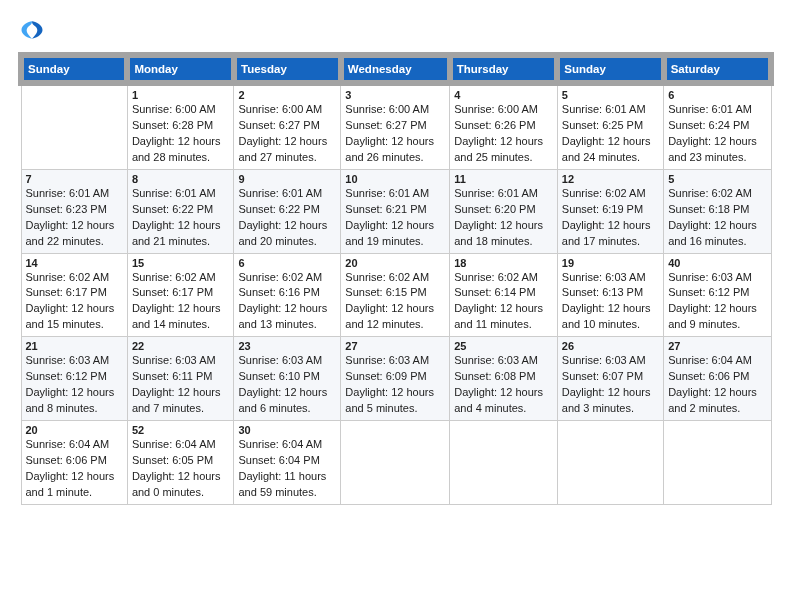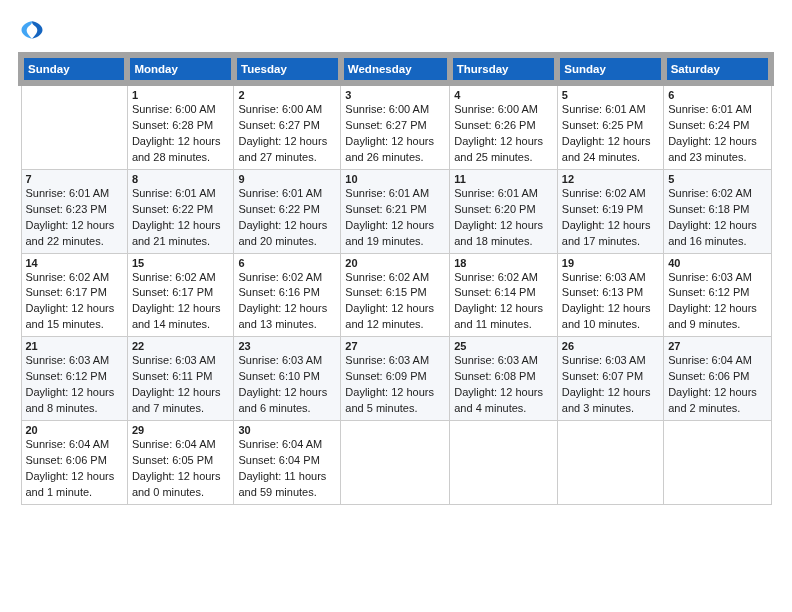--- a/index.html
+++ b/index.html
@@ -328,21 +328,21 @@
         </tr>
         <tr>
           <td>
             <span class="day-num">20</span>
             <div class="day-info" style="white-space: pre-line;">Sunrise: 6:04 AM
 Sunset: 6:06 PM
 Daylight: 12 hours
 and 1 minute.</div>
           </td>
           <td>
-            <span class="day-num">29</span>
+            <span class="day-num">52</span>
             <div class="day-info" style="white-space: pre-line;">Sunrise: 6:04 AM
 Sunset: 6:05 PM
 Daylight: 12 hours
 and 0 minutes.</div>
           </td>
           <td>
             <span class="day-num">30</span>
             <div class="day-info" style="white-space: pre-line;">Sunrise: 6:04 AM
 Sunset: 6:04 PM
 Daylight: 11 hours

